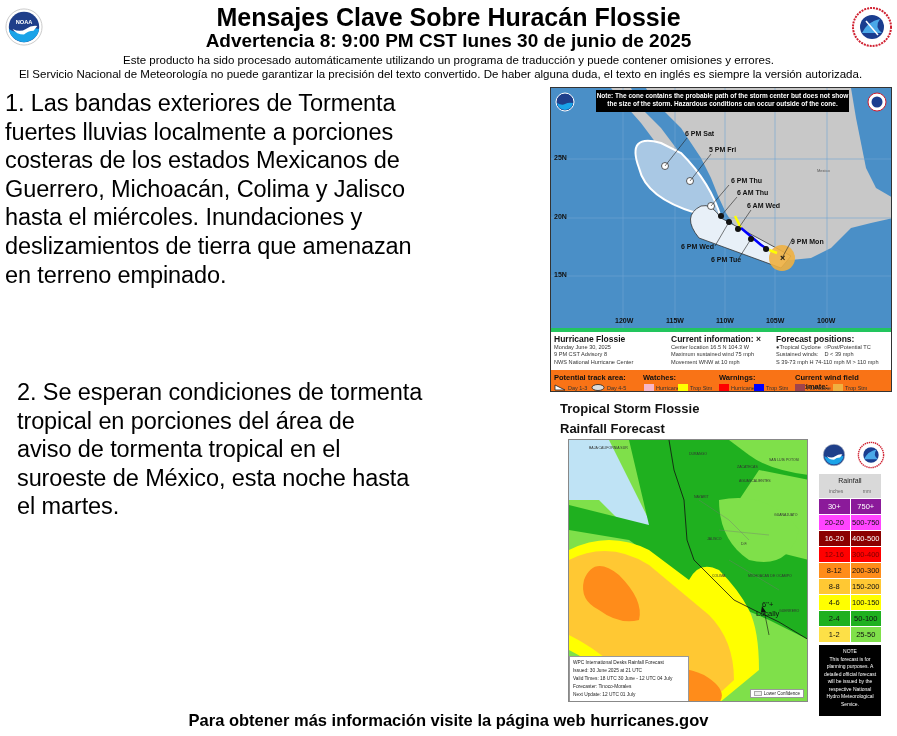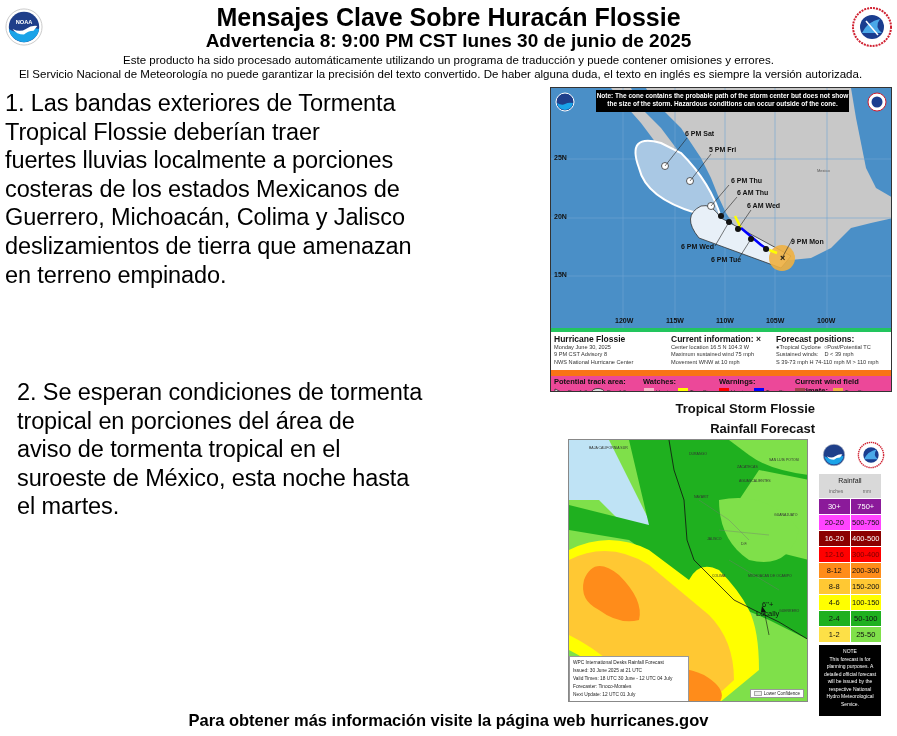--- a/index.html
+++ b/index.html
@@ -20,30 +20,30 @@
   .msg-line { display: block; white-space: nowrap; }
 
   
   .cone-map { position: absolute; left: 550px; top: 87px; width: 342px; height: 305px; border: 1px solid #333; background: #fff; overflow: hidden; }
   .cone-map-area { position: absolute; left: 0; top: 0; width: 342px; height: 240px; background: #4a8fc7; overflow: hidden; }
   .cone-note { position: absolute; left: 45px; top: 2px; width: 253px; height: 22px; background: #000; color: #fff; font-size: 6.5px; font-weight: bold; text-align: center; line-height: 8px; padding-top: 2px; }
   .lat-label { position: absolute; left: 3px; font-size: 7px; font-weight: bold; color: #111; }
   .lon-label { position: absolute; top: 229px; font-size: 7px; font-weight: bold; color: #111; }
   .fc-label { position: absolute; font-size: 7px; font-weight: bold; color: #111; white-space: nowrap; }
   .cone-info { position: absolute; left: 0; top: 240px; width: 342px; height: 42px; border-top: 4px solid #22c55e; background: #fff; }
-  .cone-legend { position: absolute; left: 0; top: 282px; width: 342px; height: 23px; border-top: 6px solid #f97316; background: #ec4899; }
+  .cone-legend { position: absolute; left: 0; top: 282px; width: 342px; height: 23px; border-top: 2px solid #f97316; background: #f97316; }
   .info-col { position: absolute; top: 2px; font-size: 5.6px; line-height: 7.3px; color: #333; }
   .info-head { font-size: 8.5px; font-weight: bold; color: #111; line-height: 10px; }
   .leg-head { position: absolute; top: 1px; font-size: 7.5px; font-weight: bold; color: #111; }
   .leg-item { position: absolute; top: 12px; font-size: 5.5px; color: #333; display: flex; align-items: center; gap: 2px; white-space: nowrap; }
   .sw { display: inline-block; width: 10px; height: 7px; }
   .map-logo-small { position: absolute; width: 20px; height: 20px; }
 
   
-  .rain-title { position: absolute; left: 560px; top: 399px; width: 255px; text-align: right; font-size: 13px; font-weight: bold; line-height: 20px; color: #111; }
+  .rain-title { position: absolute; left: 560px; top: 399px; width: 255px; text-align: left; font-size: 13px; font-weight: bold; line-height: 20px; color: #111; }
   .rain-map { position: absolute; left: 568px; top: 439px; width: 240px; height: 263px; border: 1px solid #888; overflow: hidden; background: #7fe04a; }
   .rain-info { position: absolute; left: 0; top: 216px; width: 120px; height: 46px; background: #fff; border: 1px solid #999; font-size: 4.8px; line-height: 8px; padding: 2px 3px; color: #222; }
   .lower-conf { position: absolute; right: 3px; bottom: 3px; background: #fff; border: 1px solid #999; font-size: 4.5px; padding: 1px 3px; color: #222; }
   .state-lbl { position: absolute; font-size: 3.5px; color: #333; white-space: nowrap; }
   .locally { position: absolute; left: 187px; top: 160px; font-size: 7.5px; color: #111; text-align: center; line-height: 9px; }
 
   .rain-legend { position: absolute; left: 819px; top: 474px; width: 62px; }
   .rl-head { background: #d9d9d9; height: 24px; text-align: center; font-size: 7px; color: #222; line-height: 10px; padding-top: 2px; margin-bottom: 1px; }
   .rl-sub { display: flex; justify-content: space-around; font-size: 5px; color: #666; }
   .rl-row { display: flex; height: 15px; margin-bottom: 1px; }
@@ -71,24 +71,24 @@
   <svg class="nws-logo" viewBox="0 0 40 40">
     <circle cx="20" cy="20" r="19" fill="#fff" stroke="#d02030" stroke-width="2" stroke-dasharray="2 1"></circle>
     <circle cx="20" cy="20" r="12" fill="#1a3d8f"></circle>
     <path d="M10 26 Q16 14 28 12 Q22 20 30 26 Z" fill="#4aa8e8"></path>
     <path d="M14 14 L26 28" stroke="#fff" stroke-width="1.5"></path>
   </svg>
 </div>
 
 <div class="left-text msg1">
   <span class="msg-line">1. Las bandas exteriores de Tormenta</span>
-  <span class="msg-line">Tropical Flossie deberían traer</span>
   <span class="msg-line">fuertes lluvias localmente a porciones</span>
   <span class="msg-line">costeras de los estados Mexicanos de</span>
   <span class="msg-line">Guerrero, Michoacán, Colima y Jalisco</span>
+  <span class="msg-line">hasta el miércoles. Inundaciones y</span>
   <span class="msg-line">deslizamientos de tierra que amenazan</span>
   <span class="msg-line">en terreno empinado.</span>
 </div>
 
 <div class="left-text msg2">
   <span class="msg-line">2. Se esperan condiciones de tormenta</span>
   <span class="msg-line">tropical en porciones del área de</span>
   <span class="msg-line">aviso de tormenta tropical en el</span>
   <span class="msg-line">suroeste de México, esta noche hasta</span>
   <span class="msg-line">el martes.</span>

